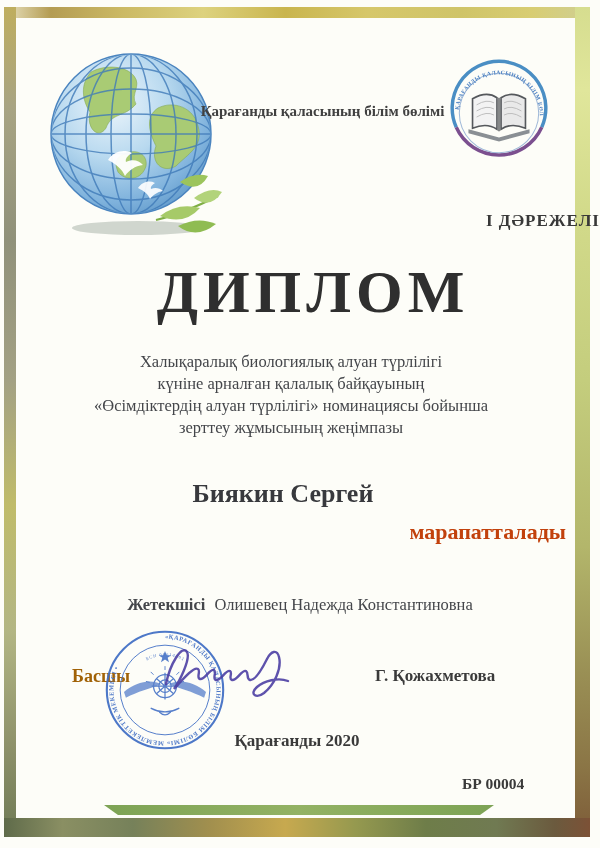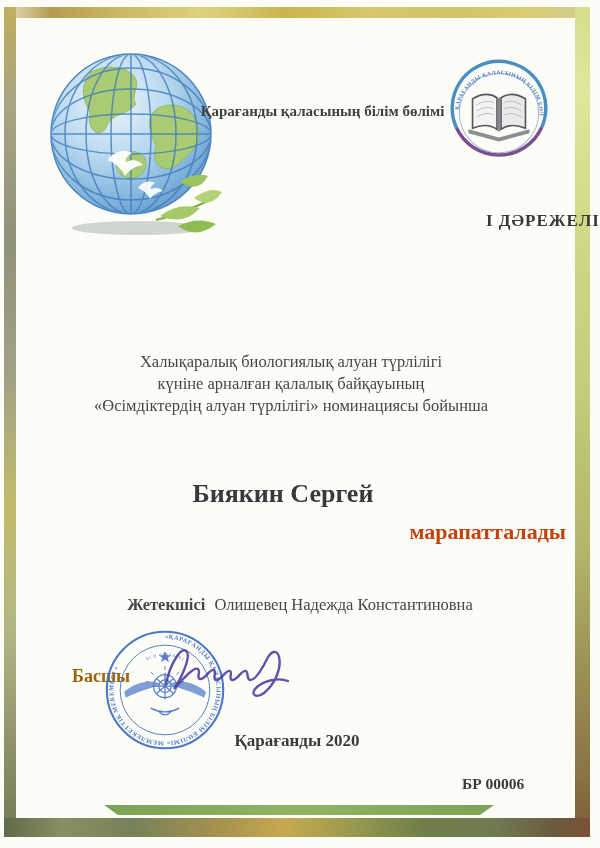--- a/index.html
+++ b/index.html
@@ -111,25 +111,27 @@
     <g stroke="#b9b9b9" stroke-width="0.9">
       <path d="M34,48 Q44,42 51,46 M34,54 Q44,48 51,52 M34,60 Q44,54 51,58" fill="none"></path>
       <path d="M78,48 Q68,42 61,46 M78,54 Q68,48 61,52 M78,60 Q68,54 61,58" fill="none"></path>
     </g>
   </svg>
 
   <div class="abs ctr org-line">Қарағанды қаласының білім бөлімі</div>
 
   <div class="abs ctr degree">І ДӘРЕЖЕЛІ</div>
 
+  <div class="abs ctr title">ДИПЛОМ</div>
 
   <div class="abs ctr body-text">
     <div>Халықаралық биологиялық  алуан түрлілігі</div>
     <div>күніне арналған қалалық байқауының</div>
     <div>«Өсімдіктердің алуан түрлілігі» номинациясы бойынша</div>
+    <div>зерттеу жұмысының жеңімпазы</div>
   </div>
 
   <div class="abs ctr recipient">Биякин Сергей</div>
   <div class="abs ctr awarded">марапатталады</div>
 
   <div class="abs ctr supervisor">
     <span class="b">Жетекшісі</span><span class="name">Олишевец Надежда Константиновна</span>
   </div>
 
   <div class="abs head-label">Басшы</div>
@@ -167,18 +169,19 @@
       <path d="M59,88 Q65,94 71,88"></path>
     </g>
   </svg>
 
   <svg class="abs signature" viewBox="0 0 135 80">
     <g stroke="#4d3fa3" stroke-width="2.4" fill="none" stroke-linecap="round" opacity="0.9">
       <path d="M6,52 C10,32 22,12 27,20 C31,27 19,50 14,57 C23,47 34,34 38,37 C41,39 36,46 40,47 C45,48 50,36 54,38 C57,40 52,47 56,48 C61,49 66,37 70,39 C73,41 68,47 72,48 C77,49 82,37 86,39 C89,41 86,47 90,48 C95,49 102,37 107,27 C111,19 117,17 119,25 C122,37 114,53 104,61 C96,67 89,62 97,55 C104,49 118,45 128,49"></path>
     </g>
   </svg>
 
+  <div class="abs head-name">Г. Қожахметова</div>
 
   <div class="abs ctr place-year">Қарағанды 2020</div>
 
-  <div class="abs serial">БР 00006</div>
+  <div class="abs serial">БР 00004</div>
 
 </div>
 
 </body></html>

